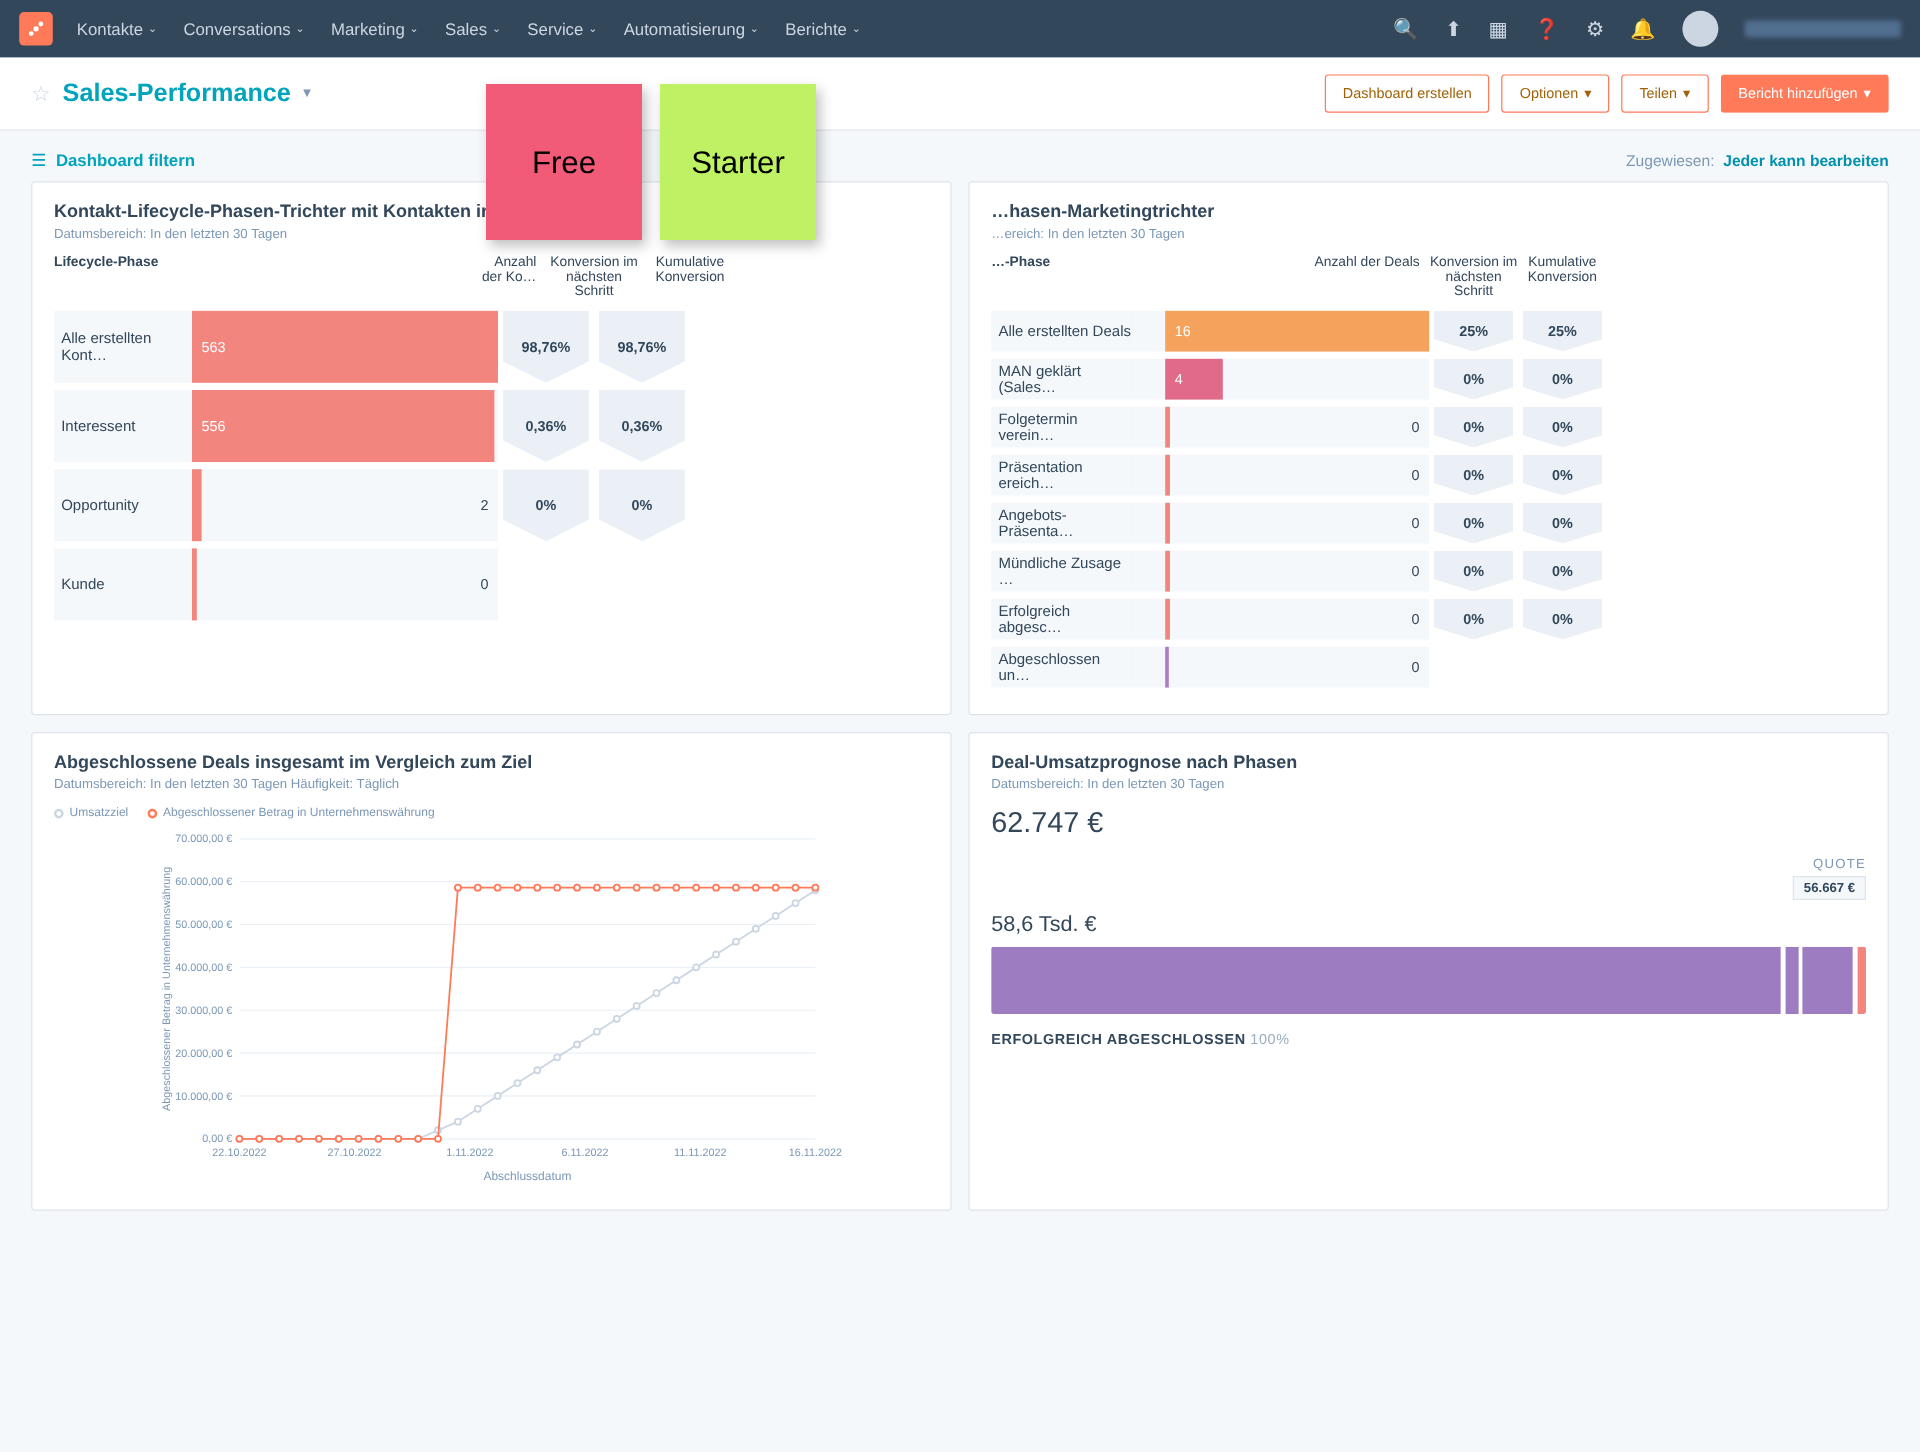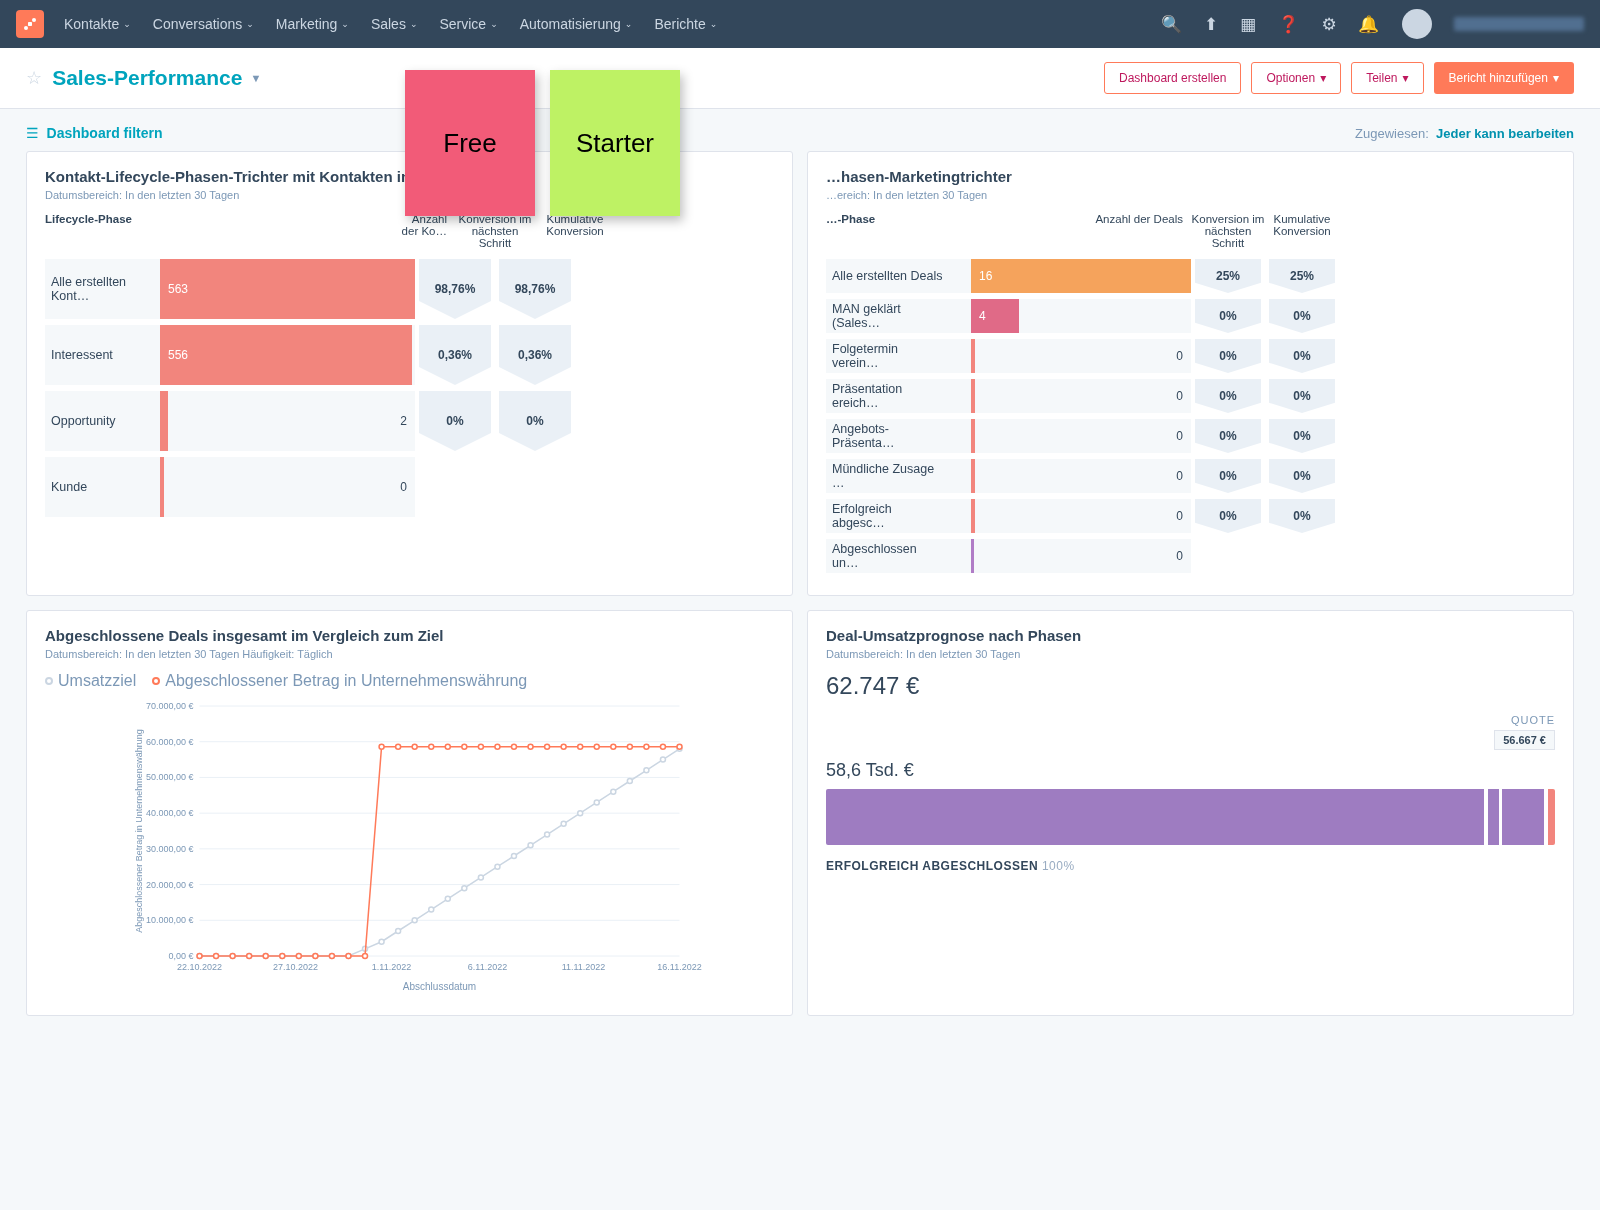--- a/index.html
+++ b/index.html
@@ -17,32 +17,32 @@
 .avatar { width: 30px; height: 30px; border-radius: 50%; background: #cbd6e2; }
 .username-blur { width: 130px; height: 14px; background: #516f90; border-radius: 2px; filter: blur(2px); }
 
 
 .titlebar { background: #fff; padding: 14px 26px; display: flex; align-items: center; border-bottom: 1px solid #dfe3eb; }
 .star-icon { color: #cbd6e2; font-size: 18px; margin-right: 10px; }
 .page-title { color: #00a4bd; font-size: 21px; font-weight: 600; display: flex; align-items: center; gap: 8px; }
 .page-title .chev { color: #7c98b6; font-size: 11px; }
 .title-actions { margin-left: auto; display: flex; gap: 10px; }
 .btn { padding: 8px 14px; border-radius: 3px; font-size: 12px; cursor: pointer; border: 1px solid transparent; display: flex; align-items: center; gap: 5px; }
-.btn-outline { background: #fff; color: #be185d; border-color: #ff7a59; }
+.btn-outline { background: #fff; color: #a16207; border-color: #ff7a59; }
 .btn-primary { background: #ff7a59; color: #fff; }
 
 
 .filterbar { padding: 16px 26px 10px; display: flex; align-items: center; }
 .filter-icon { color: #00a4bd; margin-right: 8px; font-size: 14px; }
 .filter-link { color: #00a4bd; font-weight: 600; font-size: 14px; }
 .assigned { margin-left: auto; color: #7c98b6; font-size: 13px; }
 .assigned a { color: #0091ae; font-weight: 600; text-decoration: none; }
 
 
-.sticky { position: absolute; top: 70px; width: 130px; height: 146px; display: flex; align-items: center; justify-content: center; font-size: 26px; box-shadow: 3px 5px 10px rgba(0,0,0,.25); }
+.sticky { position: absolute; top: 70px; width: 130px; height: 130px; display: flex; align-items: center; justify-content: center; font-size: 26px; box-shadow: 3px 5px 10px rgba(0,0,0,.25); }
 .sticky.free { left: 405px; background: #f25b78; color: #000; }
 .sticky.starter { left: 550px; background: #bef264; color: #000; }
 
 
 .grid { display: grid; grid-template-columns: 1fr 1fr; gap: 14px; padding: 0 26px 26px; }
 .card { background: #fff; border: 1px solid #dfe3eb; border-radius: 3px; padding: 16px 18px; }
 .card-title { font-size: 15px; font-weight: 600; color: #33475b; margin-bottom: 4px; }
 .card-sub { font-size: 11px; color: #7c98b6; margin-bottom: 12px; }
 
 
@@ -65,21 +65,21 @@
 
 .rfunnel .fr-label { flex: 0 0 120px; }
 .rfunnel .fr-bar-wrap { flex: 0 0 245px; padding-left: 25px; }
 .rfunnel .fr-bar { background: #f2857d; }
 .rfunnel .fr-bar.orange { background: #f5a35c; }
 .rfunnel .fr-bar.pink { background: #e06a87; }
 .rfunnel .fr-bar.purple { background: #b07cc6; width: 3px; }
 .rfunnel .fr-arrow { flex: 0 0 66px; }
 
 
-.legend { display: flex; gap: 16px; font-size: 16px; color: #7c98b6; margin-bottom: 6px; }
+.legend { display: flex; gap: 16px; font-size: 10px; color: #7c98b6; margin-bottom: 6px; }
 .legend-item { display: flex; align-items: center; gap: 5px; }
 .legend-dot { width: 8px; height: 8px; border-radius: 50%; border: 2px solid; background: #fff; }
 .chart-svg { width: 100%; height: 300px; }
 
 
 .big-amount { font-size: 24px; color: #33475b; font-weight: 400; margin: 6px 0 14px; }
 .quote-label { text-align: right; font-size: 11px; color: #7c98b6; letter-spacing: 1px; margin-bottom: 4px; }
 .quote-box { float: right; background: #f5f8fa; border: 1px solid #dfe3eb; padding: 3px 8px; font-size: 11px; font-weight: 600; margin-bottom: 10px; }
 .sub-amount { clear: both; font-size: 18px; color: #33475b; margin: 20px 0 8px; }
 .stack-bar { height: 56px; display: flex; border-radius: 2px; overflow: hidden; margin-bottom: 14px; }

